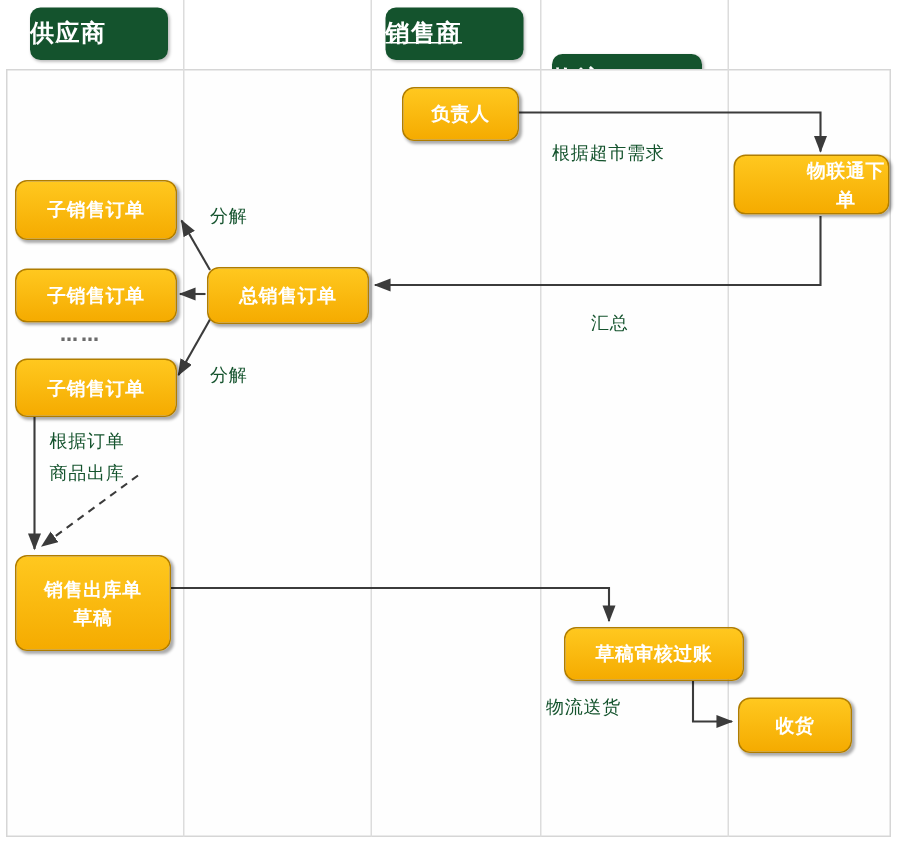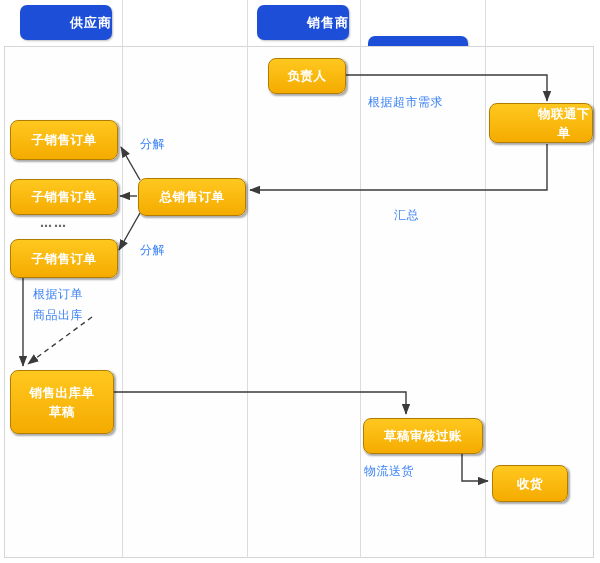--- a/index.html
+++ b/index.html
@@ -19,27 +19,27 @@
   }
   .lane-div{
     position:absolute;top:46px;width:1px;height:512px;background:#dcdcdc;
   }
   .head-div{
     position:absolute;top:0px;width:1px;height:46px;background:#dcdcdc;
   }
   
   .lane-head{
     position:absolute;
-    background:#1d4ed8;
+    background:#14532d;
     border-radius:7px;
     color:#ffffff;
     font-weight:bold;
-    font-size:13px;
+    font-size:16px;
     letter-spacing:1px;
-    display:flex;align-items:center;justify-content:flex-end;
+    display:flex;align-items:center;justify-content:flex-start;
     box-shadow:1px 1px 2px rgba(0,0,0,0.25);
   }
   
   .node{
     position:absolute;
     background:#f9b700;
     background:linear-gradient(180deg,#ffc81f 0%,#f5ab00 100%);
     border:1px solid #b07d00;
     border-radius:8px;
     color:#ffffff;
@@ -50,21 +50,21 @@
     align-items:center;justify-content:center;
     box-shadow:1.5px 1.5px 2px rgba(0,0,0,0.33);
     text-align:center;
     line-height:1.55;
     box-sizing:border-box;
   }
   .node span{display:block;}
   
   .lbl{
     position:absolute;
-    color:#3b82f6;
+    color:#14532d;
     font-size:12px;
     white-space:nowrap;
     letter-spacing:0.5px;
   }
   .dots{
     position:absolute;
     color:#6b6b6b;
     font-size:12px;
     letter-spacing:2px;
     font-weight:bold;
@@ -75,21 +75,21 @@
   }
 </style>
 </head>
 <body>
 
 <div id="canvas">
 
   <div class="lane-head" style="left:20px;top:5px;width:92px;height:35px;">
     <span>供应商</span>
   </div>
-  <div class="lane-head" style="left:257px;top:5px;width:92px;height:35px;">
+  <div class="lane-head" style="left:257px;top:5px;width:92px;height:35px;text-decoration:underline;">
     <span>销售商</span>
   </div>
   <div class="lane-head" style="left:368px;top:5px;width:100px;height:35px;margin-top:31px;">
     <span>物流</span>
   </div>
 
   <div class="head-div" style="left:122px;"></div>
   <div class="head-div" style="left:247px;"></div>
   <div class="head-div" style="left:360px;"></div>
   <div class="head-div" style="left:485px;"></div>
@@ -150,21 +150,21 @@
 
   <div class="node" style="left:138px;top:178px;width:108px;height:38px;">
     <span>总销售订单</span>
   </div>
 
   <div class="node" style="left:10px;top:370px;width:104px;height:64px;">
     <span>销售出库单</span>
     <span>草稿</span>
   </div>
 
-  <div class="node" style="left:363px;top:418px;width:120px;height:36px;">
+  <div class="node" style="left:376px;top:418px;width:120px;height:36px;">
     <span>草稿审核过账</span>
   </div>
 
   <div class="node" style="left:492px;top:465px;width:76px;height:37px;">
     <span>收货</span>
   </div>
 
   <div class="lbl" style="left:368px;top:94px;">根据超市需求</div>
 
   <div class="lbl" style="left:394px;top:207px;">汇总</div>

